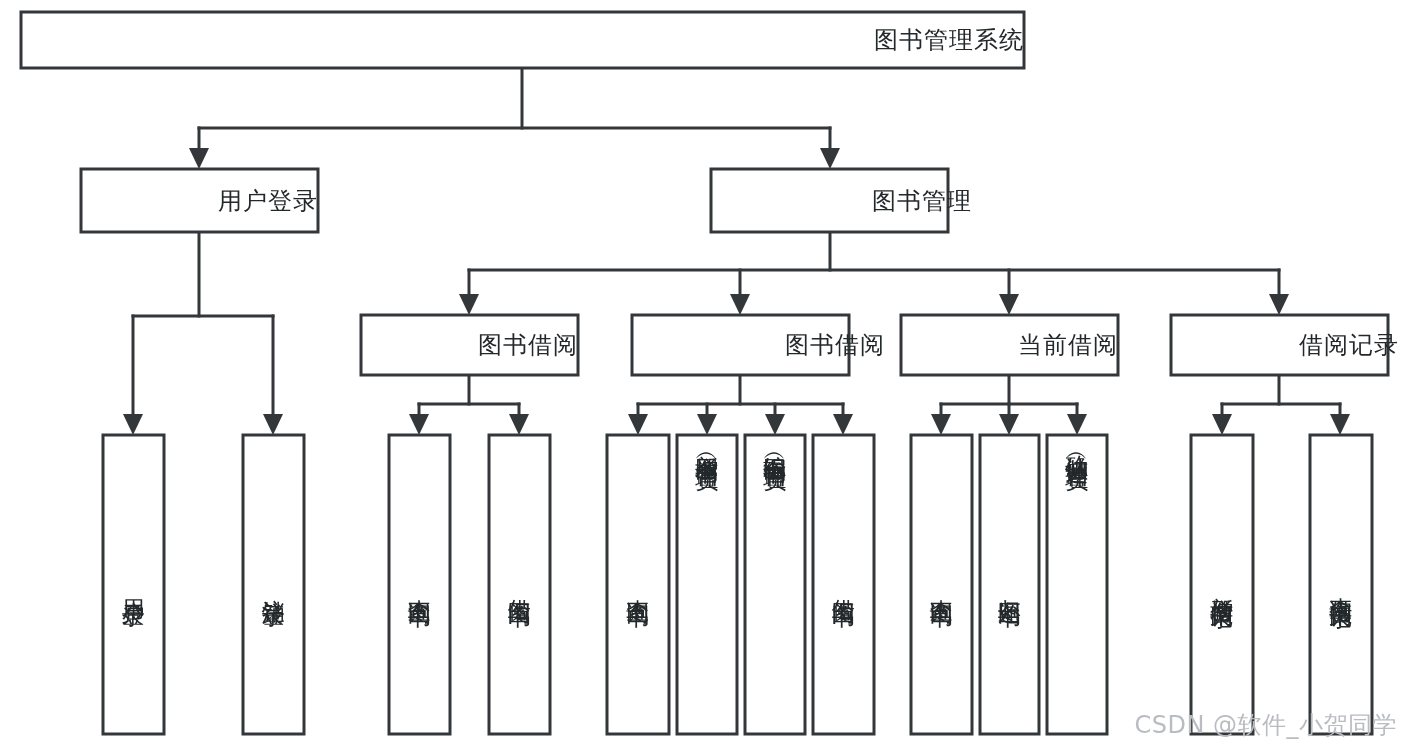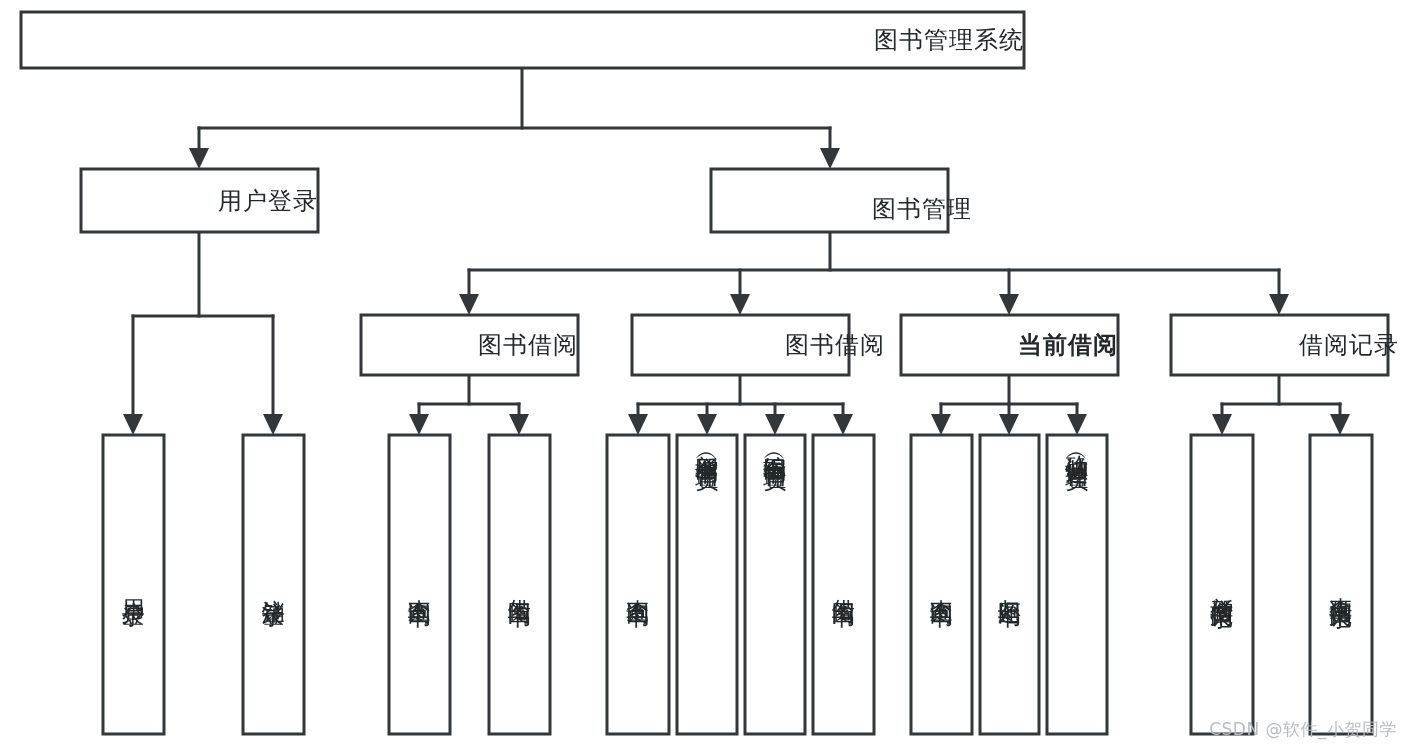--- a/index.html
+++ b/index.html
@@ -69,21 +69,21 @@
     font-size: 24px;
     color: #23282b;
     letter-spacing: 1px;
     white-space: nowrap;
   }
   #watermark {
     position: absolute;
     right: 8px;
     bottom: 6px;
     font-family: "DejaVu Sans", "Liberation Sans", sans-serif;
-    font-size: 17px;
+    font-size: 24px;
     color: #b9bcc0;
     letter-spacing: 0.5px;
     white-space: nowrap;
   }
 </style>
 </head>
 <body>
 
 <div id="stage">
 
@@ -192,31 +192,31 @@
 
   </svg>
 
   <div class="hlabel-wrap" style="left:21px; top:12px; width:1003px; height:56px;">
     <span class="hlabel-text">图书管理系统</span>
   </div>
 
   <div class="hlabel-wrap" style="left:81px; top:169px; width:237px; height:63px;">
     <span class="hlabel-text">用户登录</span>
   </div>
-  <div class="hlabel-wrap" style="left:711px; top:169px; width:261px; height:63px;margin-top:8px;">
+  <div class="hlabel-wrap" style="left:711px; top:169px; width:261px; height:63px;">
     <span class="hlabel-text">图书管理</span>
   </div>
 
   <div class="hlabel-wrap" style="left:361px; top:315px; width:217px; height:60px;">
     <span class="hlabel-text">图书借阅</span>
   </div>
   <div class="hlabel-wrap" style="left:632px; top:315px; width:217px; height:60px;padding-left:36px;">
     <span class="hlabel-text">图书借阅</span>
   </div>
-  <div class="hlabel-wrap" style="left:901px; top:315px; width:217px; height:60px;font-weight:bold;">
+  <div class="hlabel-wrap" style="left:901px; top:315px; width:217px; height:60px;">
     <span class="hlabel-text">当前借阅</span>
   </div>
   <div class="hlabel-wrap" style="left:1182px; top:315px; width:217px; height:60px;">
     <span class="hlabel-text">借阅记录</span>
   </div>
 
   <div class="vlabel-wrap" style="left:103px; top:435px; width:61px; height:299px;">
     <span class="vlabel-text">用户登录</span>
   </div>
   <div class="vlabel-wrap" style="left:243px; top:435px; width:61px; height:299px;">

